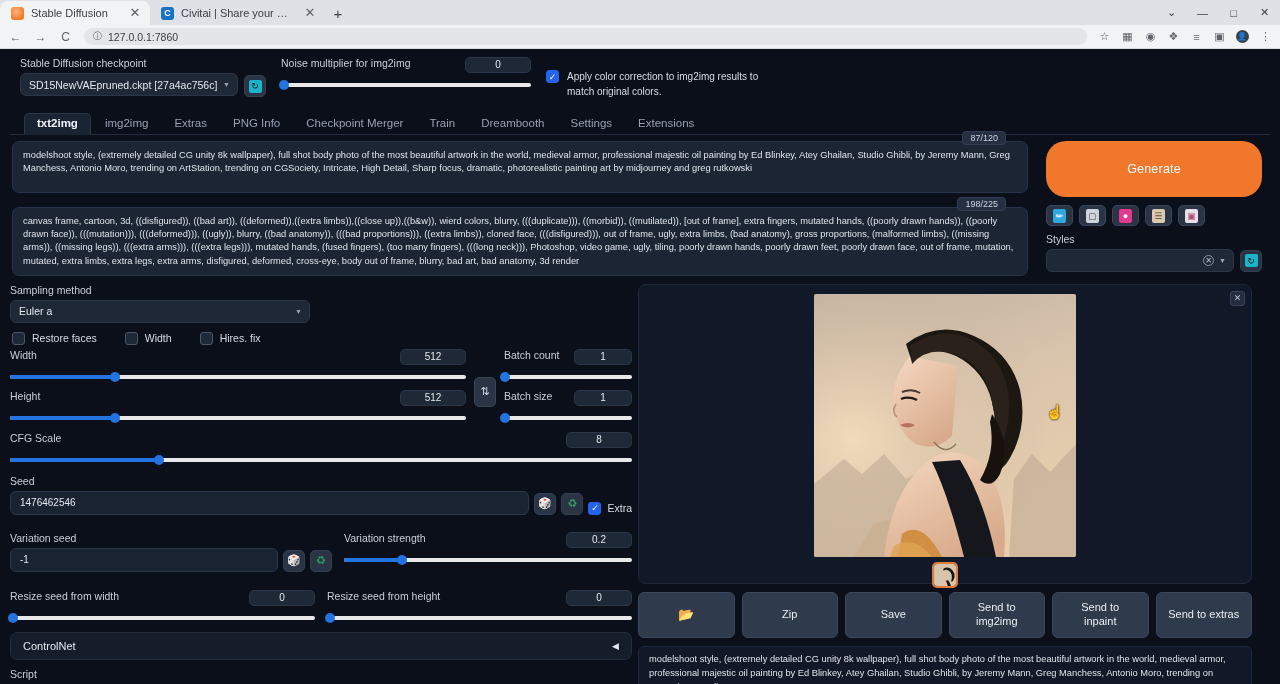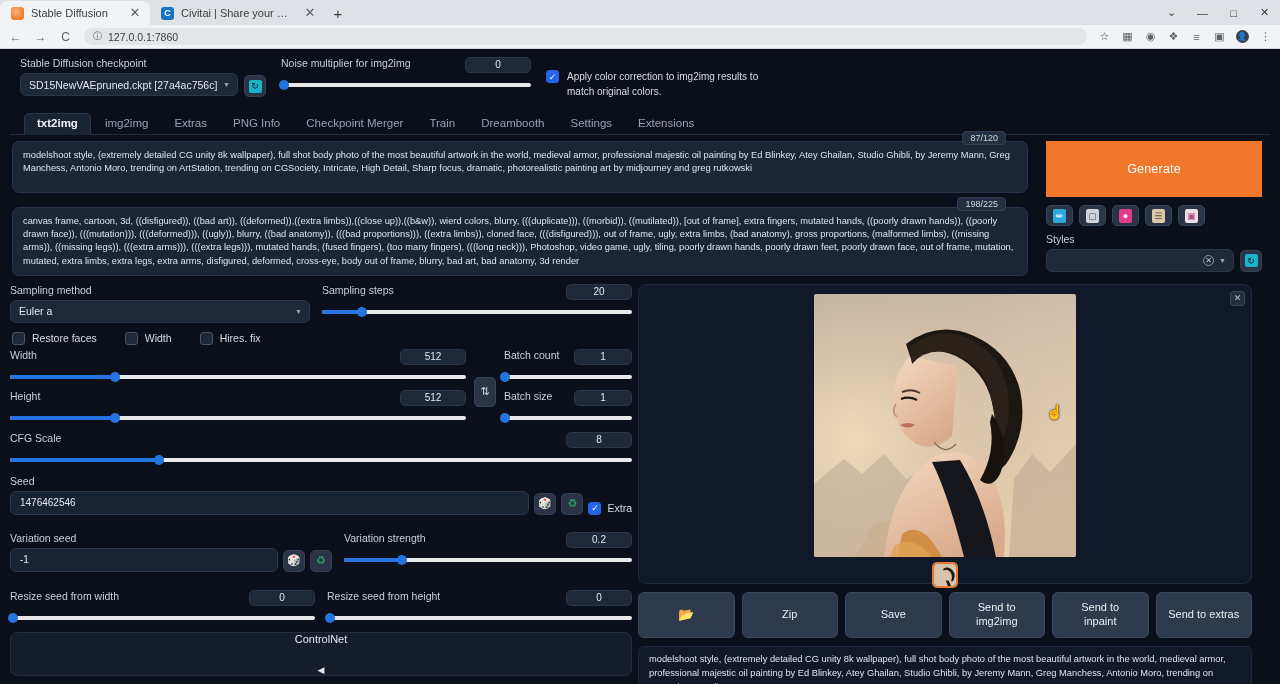--- a/index.html
+++ b/index.html
@@ -121,21 +121,21 @@
     border-radius: 4px; font-size: 9px; color: #cdd4e0; padding: 1px 7px;
     right: 22px; top: -10px; z-index: 5;
   }
   .prompt-wrap { position: relative; width: 1016px; }
 
   .top-prompt-region { display: flex; padding: 6px 10px 0 12px; gap: 8px; }
 
   
   .gen-panel { width: 216px; margin-left: 10px; }
   .gen-btn {
-    background: #f0772b; border-radius: 0; height: 56px;
+    background: #f0772b; border-radius: 20px; height: 56px;
     display: flex; align-items: center; justify-content: center;
     color: #fff; font-size: 12.5px; letter-spacing: .2px;
   }
   .icon-row { display: flex; gap: 6px; margin-top: 8px; }
   .icon-btn { width: 27px; height: 21px; border-radius: 5px; background: #2a3445;
               border: 1px solid #39455a; display: flex; align-items: center;
               justify-content: center; }
   .ib-inner { width: 13px; height: 14px; border-radius: 2px;
               display: flex; align-items: center; justify-content: center;
               font-size: 9px; }
@@ -160,22 +160,22 @@
   .sl-head { display: flex; justify-content: space-between; align-items: center; }
 
   .seed-row { display: flex; gap: 5px; align-items: flex-end; }
   .text-input { flex: 1; height: 24px; background: #1a2331; border: 1px solid #2b3648;
                 border-radius: 6px; font-size: 10px; color: #e3e7ee;
                 display: flex; align-items: center; padding: 0 9px; }
   .dice { font-size: 11px; }
   .recycle { font-size: 11px; color: #2ea06a; }
 
   .accordion { background: #151d2b; border: 1px solid #232c3c; border-radius: 7px;
-               height: 44px; display: flex; align-items: center;
-               justify-content: space-between; padding: 0 12px; margin-top: 10px; flex-direction: column; }
+               height: 28px; display: flex; align-items: center;
+               justify-content: space-between; padding: 0 12px; margin-top: 10px; }
   .acc-title { font-size: 11px; color: #e3e7ee; }
   .acc-caret { color: #e3e7ee; font-size: 9px; }
 
   
   .result-card { background: #111827; border: 1px solid #1f283a; border-radius: 8px;
                  padding: 9px; position: relative; height: 300px; }
   .close-x2 { position: absolute; right: 6px; top: 6px; width: 15px; height: 15px;
               border: 1px solid #39455a; border-radius: 3px; background: #232d3e;
               color: #b9c1ce; font-size: 9px; display: flex; align-items: center;
               justify-content: center; }
@@ -334,31 +334,20 @@
   <div class="body-area">
 
     <div class="left-col">
 
       <div class="row2">
         <div style="width:300px">
           <span class="field-label">Sampling method</span>
           <div class="select-box">
             <span>Euler a</span>
             <span class="caret">▼</span>
-          </div>
-        </div>
-        <div style="flex:1">
-          <div class="sl-head">
-            <span class="field-label">Sampling steps</span>
-            <span class="num-box">20</span>
-          </div>
-          <div class="slider">
-            <div class="track"></div>
-            <div class="fill" style="width:13%"></div>
-            <div class="knob" style="left:13%"></div>
           </div>
         </div>
       </div>
 
       <div class="chk-row">
         <div class="chk-item">
           <span class="cb"></span>
           <span>Restore faces</span>
         </div>
         <div class="chk-item">

